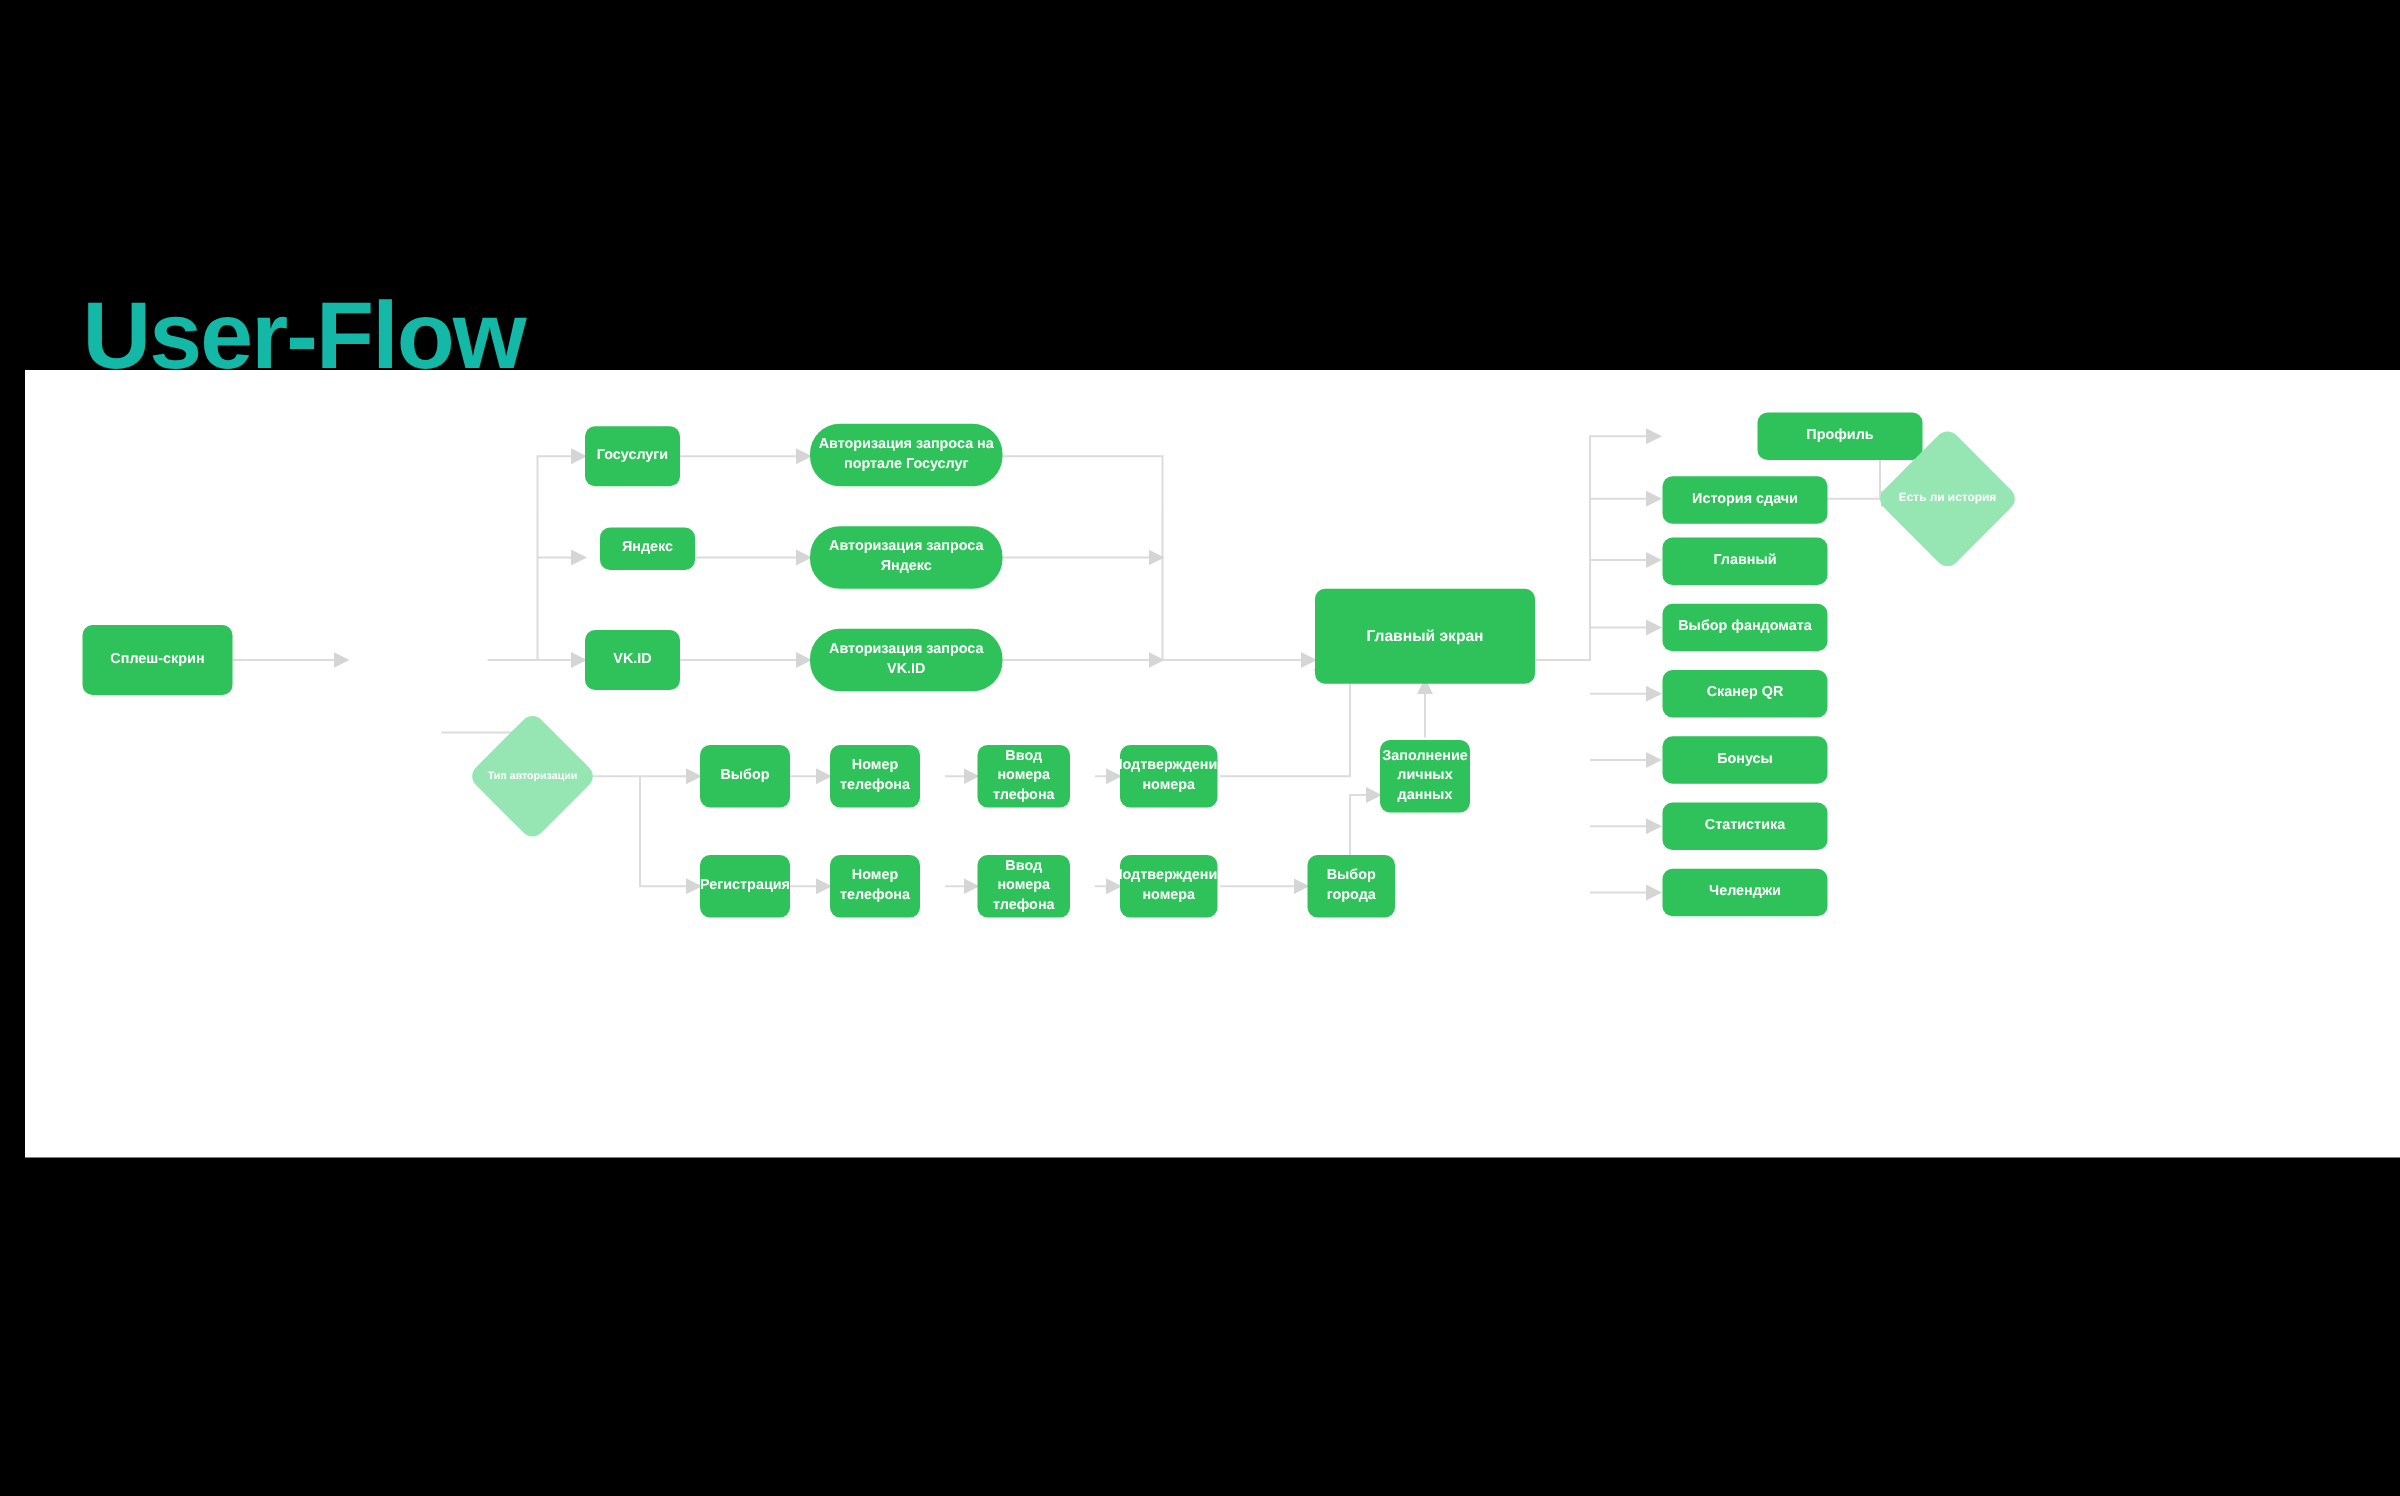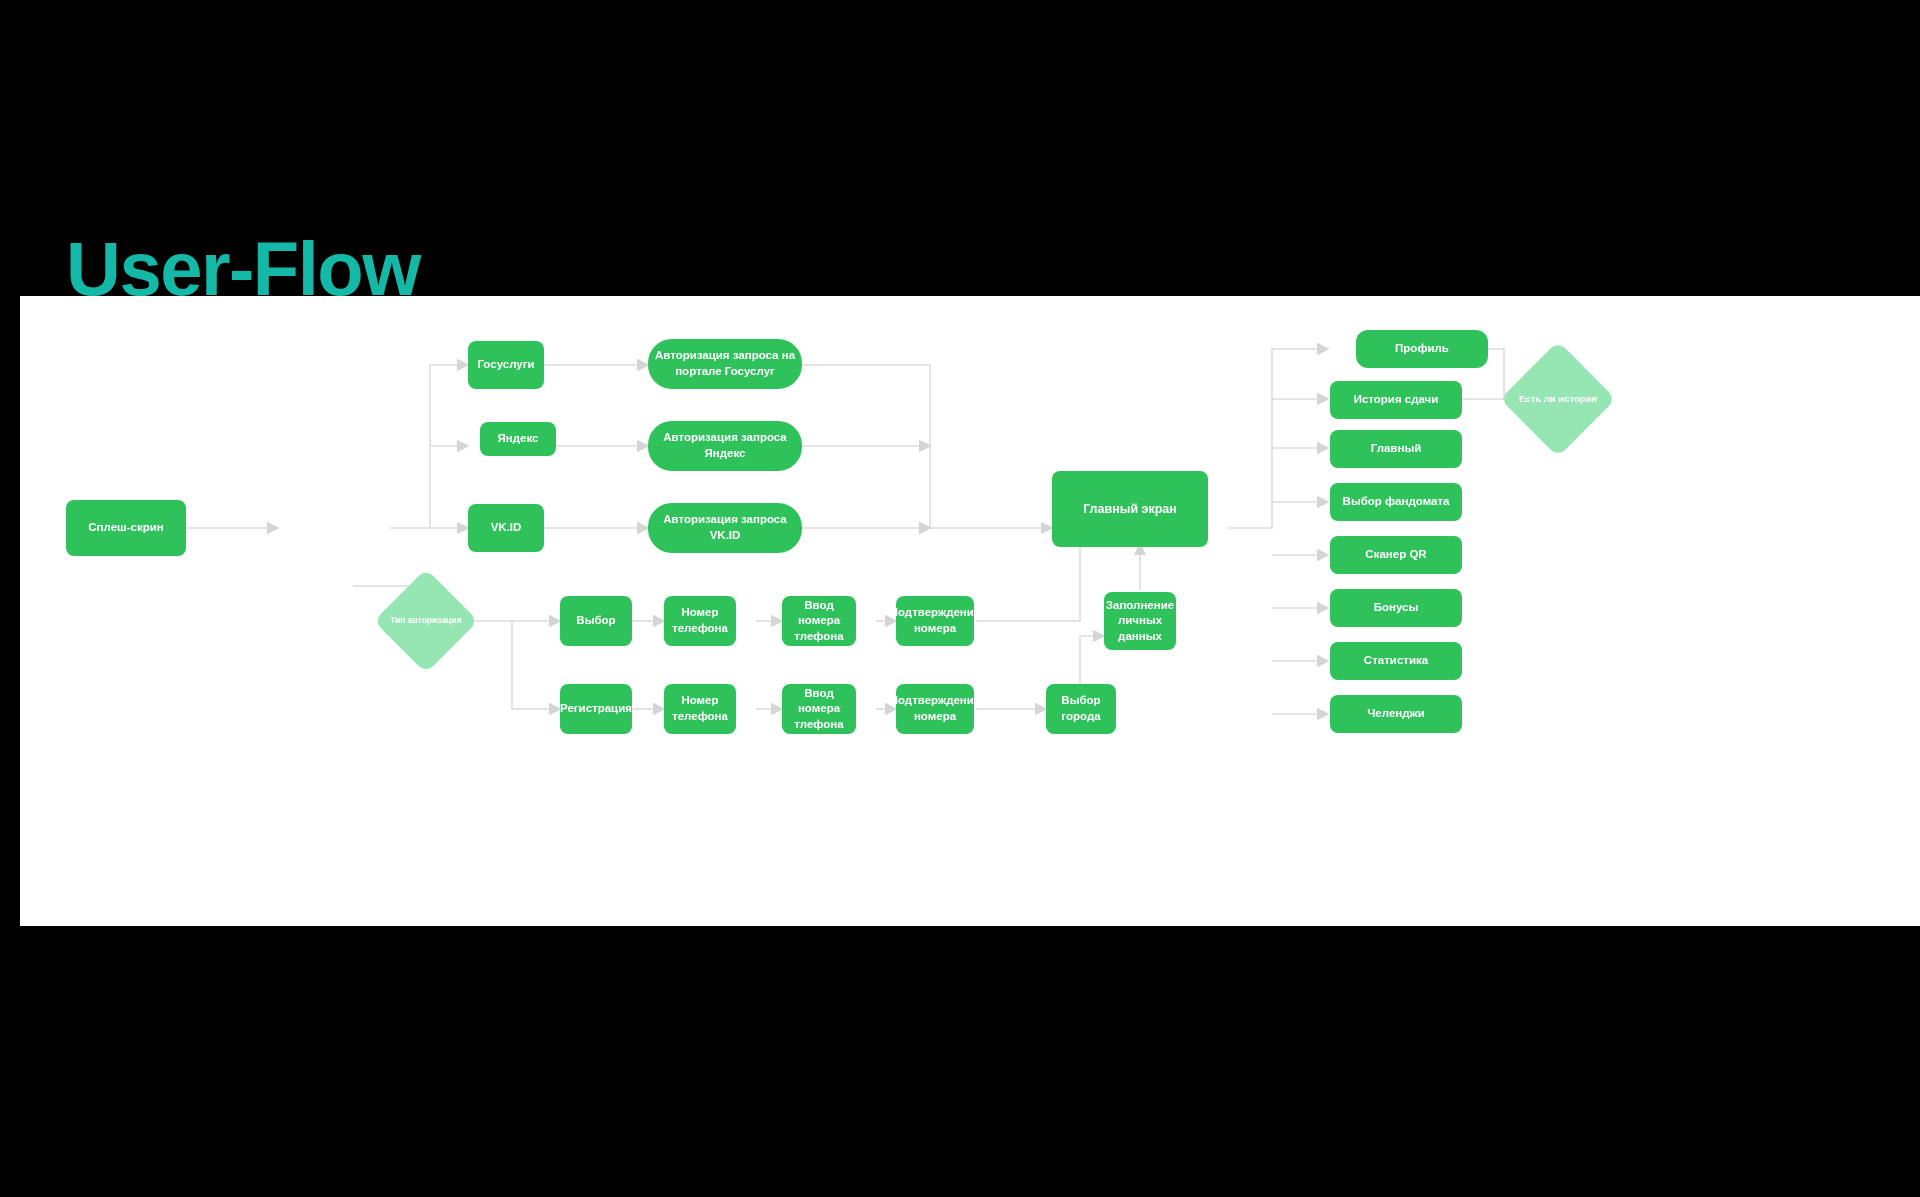--- a/index.html
+++ b/index.html
@@ -162,23 +162,23 @@
     <div class="node" style="left:876px; top:300px; width:78px; height:50px;">Подтверждение номера</div>
 
     <div class="node" style="left:540px; top:388px; width:72px; height:50px;">Регистрация</div>
     <div class="node" style="left:644px; top:388px; width:72px; height:50px;">Номер телефона</div>
     <div class="node" style="left:762px; top:388px; width:74px; height:50px;">Ввод номера тлефона</div>
     <div class="node" style="left:876px; top:388px; width:78px; height:50px;">Подтверждение номера</div>
 
     <div class="node" style="left:1026px; top:388px; width:70px; height:50px;">Выбор города</div>
     <div class="node" style="left:1084px; top:296px; width:72px; height:58px;">Заполнение личных данных</div>
 
-    <div class="node big" style="left:1032px; top:175px; width:156px; height:76px;">Главный экран</div>
+    <div class="node big" style="left:1032px; top:175px; width:176px; height:76px;">Главный экран</div>
 
-    <div class="node" style="left:1336px; top:34px; width:132px; height:38px;border-radius:12px;">Профиль</div>
+    <div class="node" style="left:1386px; top:34px; width:132px; height:38px;">Профиль</div>
     <div class="node" style="left:1310px; top:85px; width:132px; height:38px;">История сдачи</div>
     <div class="node" style="left:1310px; top:134px; width:132px; height:38px;">Главный</div>
     <div class="node" style="left:1310px; top:187px; width:132px; height:38px;">Выбор фандомата</div>
     <div class="node" style="left:1310px; top:240px; width:132px; height:38px;">Сканер QR</div>
     <div class="node" style="left:1310px; top:293px; width:132px; height:38px;text-align:right;">Бонусы</div>
     <div class="node" style="left:1310px; top:346px; width:132px; height:38px;">Статистика</div>
     <div class="node" style="left:1310px; top:399px; width:132px; height:38px;">Челенджи</div>
 
     <div class="diamond" style="left:1497px; top:62px; width:82px; height:82px;">
       <div class="dshape"></div>

